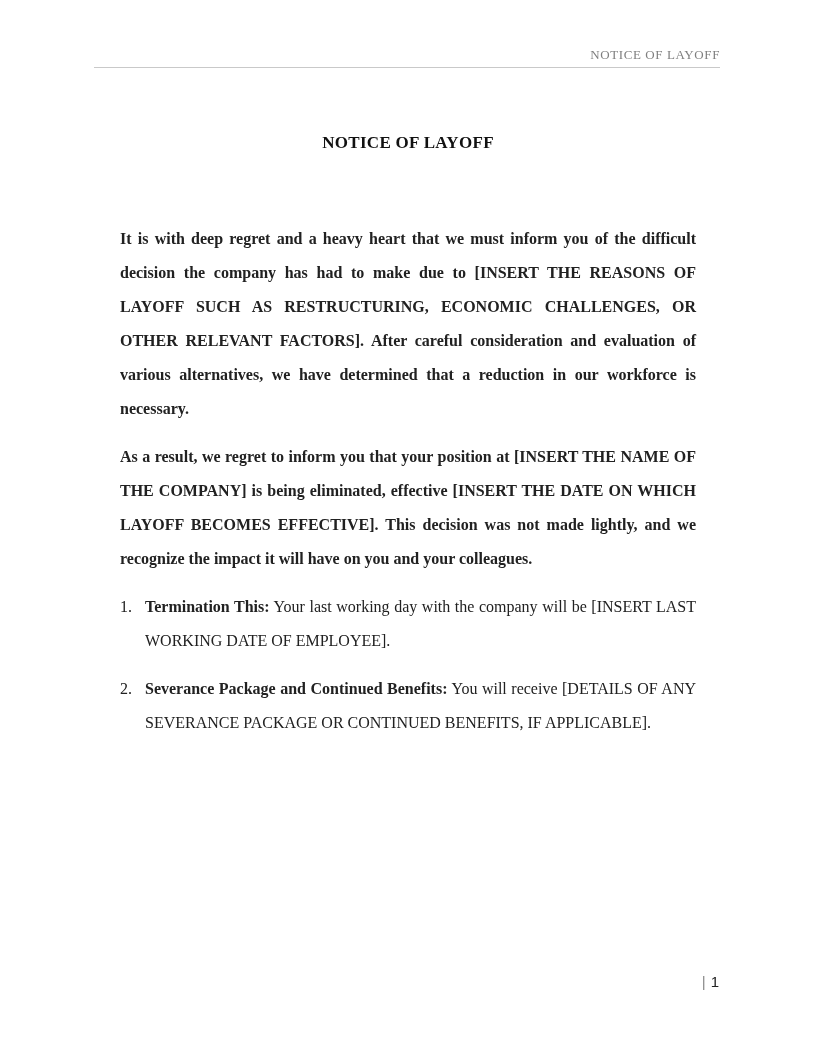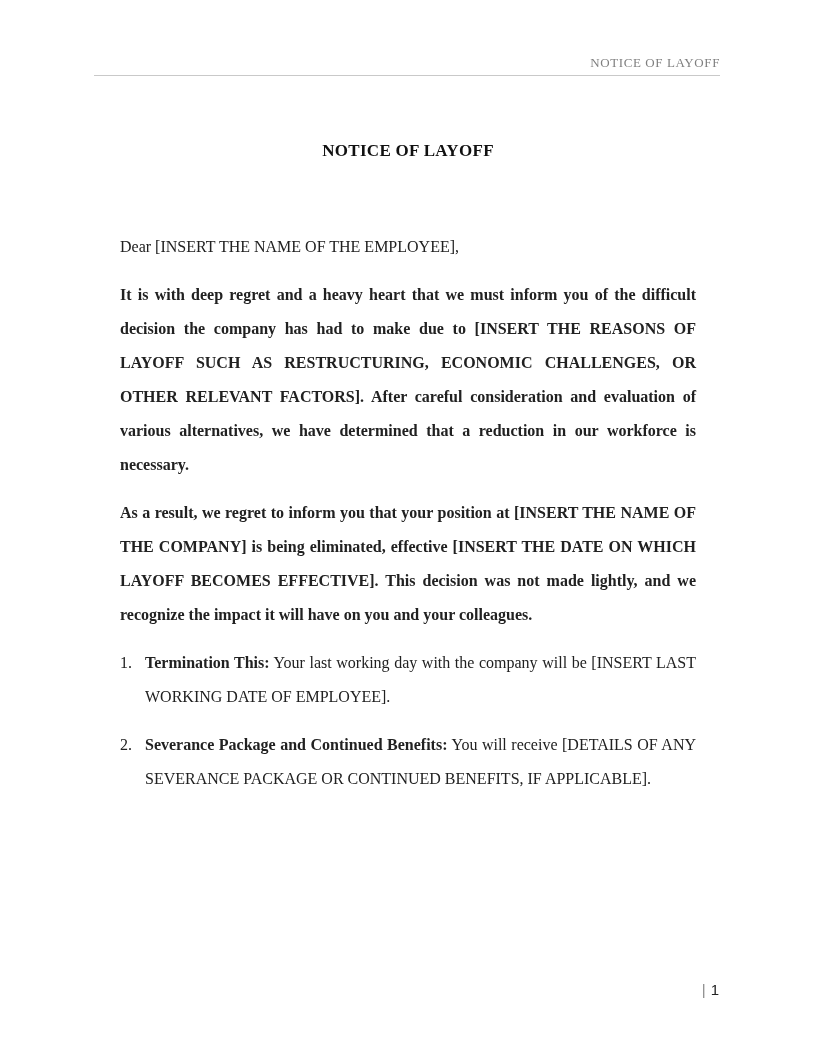--- a/index.html
+++ b/index.html
@@ -5,21 +5,21 @@
   :root{
     --body-text:#212121;
     --header-text:#7f7f7f;
     --rule:#c9c9c9;
     --footer-sep:#8a8a8a;
   }
   html,body{margin:0;padding:0;background:#ffffff;}
   .page{
     position:relative;
     width:816px;height:1012px;
-    margin:8px auto;
+    margin:0 auto;
     background:#ffffff;
     font-family:"Liberation Serif", serif;
     color:var(--body-text);
     overflow:hidden;
   }
   
   .doc-header{
     position:absolute;
     left:94px;right:96px;top:47px;
     text-align:right;
@@ -70,21 +70,20 @@
     <span>NOTICE OF LAYOFF</span>
   </div>
 
   <div class="doc-body">
 
     <h1 class="doc-title">NOTICE OF LAYOFF</h1>
 
 
 
 
-    <p>Dear [INSERT THE NAME OF THE EMPLOYEE],</p>
 
     <p class="justify">It is with deep regret and a heavy heart that we must inform you of the difficult decision the company has had to make due to [INSERT THE REASONS OF LAYOFF SUCH AS RESTRUCTURING, ECONOMIC CHALLENGES, OR OTHER RELEVANT FACTORS]. After careful consideration and evaluation of various alternatives, we have determined that a reduction in our workforce is necessary.</p>
 
     <p class="justify">As a result, we regret to inform you that your position at [INSERT THE NAME OF THE COMPANY] is being eliminated, effective [INSERT THE DATE ON WHICH LAYOFF BECOMES EFFECTIVE]. This decision was not made lightly, and we recognize the impact it will have on you and your colleagues.</p>
 
 
     <ol class="key-details">
       <li class="list-item">
         <span class="list-num">1.</span>
         <span class="list-text"><b>Termination This:</b><span> Your last working day with the company will be [INSERT LAST WORKING DATE OF EMPLOYEE].</span></span>

